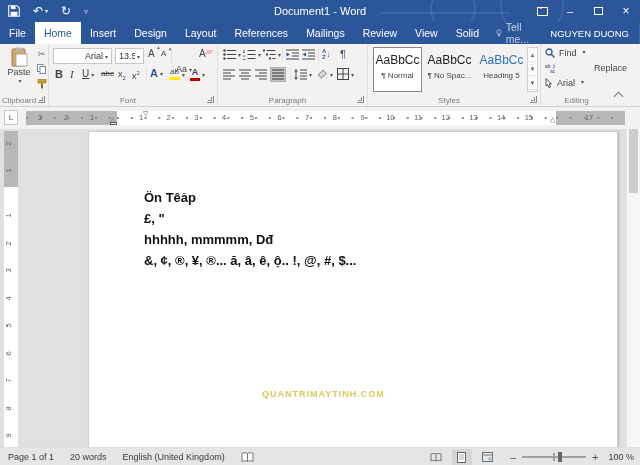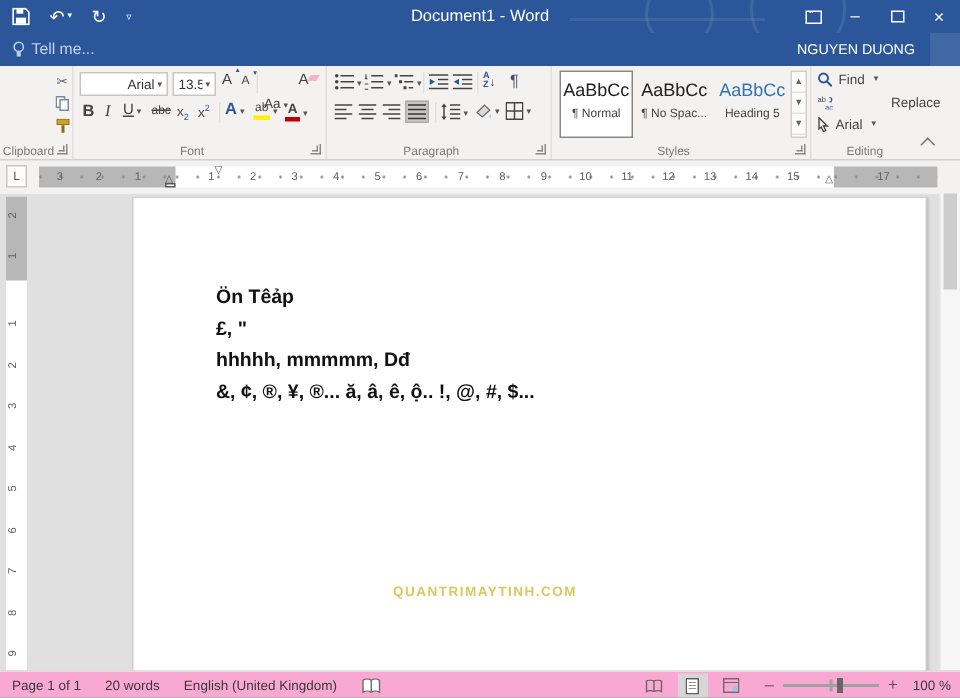--- a/index.html
+++ b/index.html
@@ -89,21 +89,21 @@
   .vnum { position:absolute; left:2px; font-size:7.5px; color:#5f5f5f; transform:rotate(-90deg); }
   .page { position:absolute; left:88px; top:2px; width:530px; bottom:-2px; background:#fff; border:1px solid #cfcfcf; box-shadow:1px 1px 2px rgba(0,0,0,.18); }
   .doc-text { position:absolute; left:55px; top:55px; font-size:13px; font-weight:bold; color:#111; line-height:21px; }
   .watermark { position:absolute; left:173px; top:209px; font-size:9px; font-weight:bold; letter-spacing:1px; }
   .ruler-toggle { position:absolute; left:606px; top:-21px; width:13px; height:11px; background:#dcdcdc; border:1px solid #c0c0c0; border-radius:2px; }
   .ruler-toggle:after { content:""; position:absolute; left:2px; top:3px; right:2px; height:4px; background:repeating-linear-gradient(90deg,#9a9a9a 0 1px,transparent 1px 3px); }
   .vscroll { position:absolute; right:0; top:-22px; width:14px; bottom:0; background:#f6f6f6; border-left:1px solid #e3e3e3; }
   .vscroll .up { display:block; text-align:center; font-size:7px; color:#8a8886; padding-top:3px; }
   .vscroll .thumb { position:absolute; left:2px; right:2px; top:16px; height:70px; background:#cdcdcd; }
   
-  .statusbar { position:absolute; left:0; right:0; bottom:0; height:18px; background:#f9a8d4; border-top:1px solid #e1dfdd; font-size:9px; color:#3b3a39; z-index:5; }
+  .statusbar { position:absolute; left:0; right:0; bottom:0; height:18px; background:#e5e5e5; border-top:1px solid #e1dfdd; font-size:9px; color:#3b3a39; z-index:5; }
   .status-left { position:absolute; left:8px; top:0; height:18px; display:flex; align-items:center; gap:16px; }
   .status-right { position:absolute; right:6px; top:0; height:18px; display:flex; align-items:center; gap:6px; }
   .viewbtn { width:20px; height:16px; display:flex; align-items:center; justify-content:center; }
   .viewbtn.active { background:#d8d6d4; }
   .zoom-track { position:relative; width:64px; height:2px; background:#a0a0a0; }
   .zoom-track .tick { position:absolute; left:31px; top:-3px; width:2px; height:8px; background:#a0a0a0; }
   .zoom-thumb { position:absolute; left:36px; top:-4px; width:4px; height:10px; background:#666; }
   svg { display:block; }
 </style>
 </head>
@@ -135,39 +135,60 @@
         </span>
       <span class="wbtn">–</span>
       <span class="wbtn">
           <span class="box"></span>
         </span>
       <span class="wbtn" style="font-size:12px;">×</span>
     </div>
   </div>
 
   <div class="tabrow">
+    <span style="display:flex;">
+        <span class="tab">File</span>
+        <span class="tab active">Home</span>
+        <span class="tab">Insert</span>
+        <span class="tab">Design</span>
+        <span class="tab">Layout</span>
+        <span class="tab">References</span>
+        <span class="tab">Mailings</span>
+        <span class="tab">Review</span>
+        <span class="tab">View</span>
+        <span class="tab">Solid</span>
+      </span>
     <span class="tellme">
       <svg width="9" height="12" viewBox="0 0 10 14">
           <circle cx="5" cy="5" r="3.6" fill="none" stroke="rgba(255,255,255,.7)" stroke-width="1.2"></circle>
           <rect x="3.4" y="9" width="3.2" height="3.5" fill="rgba(255,255,255,.7)"></rect>
         </svg>
       <span>Tell me...</span>
     </span>
     <span class="tab-right">
       <span class="username">NGUYEN DUONG</span>
       <span class="share">
         
         
       </span>
     </span>
   </div>
 
   <div class="ribbon">
 
     <div class="group" style="left:0; width:49px;">
+      <div class="paste-btn">
+        <svg width="17" height="20" viewBox="0 0 17 20">
+          <rect x="1" y="2" width="13" height="17" rx="1" fill="#d8a76a" stroke="#a97c3f" stroke-width="1"></rect>
+          <rect x="4.5" y="0.5" width="6" height="3.5" rx="1" fill="#b0b6bd"></rect>
+          <rect x="5" y="7" width="11" height="12" fill="#fff" stroke="#9a9a9a" stroke-width=".8"></rect>
+        </svg>
+        <span>Paste</span>
+        <span class="caret">▾</span>
+      </div>
       <span class="clip-small" style="top:4px;">✂</span>
       <span class="clip-small" style="top:19px;">
         <svg width="9" height="10" viewBox="0 0 9 10">
             <rect x="0.5" y="0.5" width="5.5" height="7" fill="#fff" stroke="#7a8aa0"></rect>
             <rect x="3" y="2.5" width="5.5" height="7" fill="#fff" stroke="#7a8aa0"></rect>
           </svg>
       </span>
       <span class="clip-small" style="top:34px;">
         <svg width="10" height="10" viewBox="0 0 10 10">
             <rect x="1" y="0.5" width="8" height="3.5" fill="#c9a227" stroke="#8a6d1d" stroke-width=".6"></rect>

